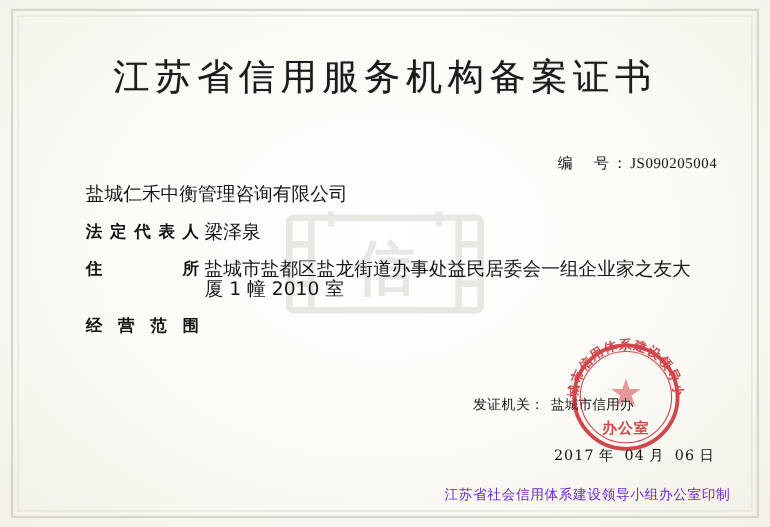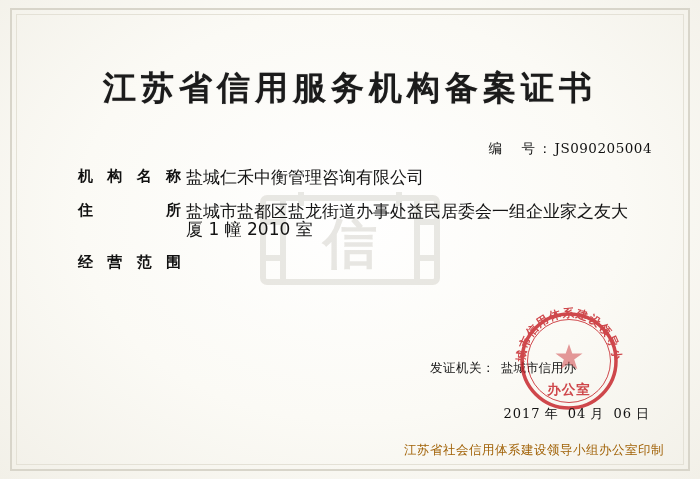--- a/index.html
+++ b/index.html
@@ -56,42 +56,42 @@
     opacity: 0.30;
     pointer-events: none;
   }
   .watermark svg { display:block; }
 
   
   .title {
     position: absolute;
     left: 0;
     right: 0;
-    top: 66px;
+    top: 48px;
     text-align: center;
     font-family: "DejaVu Serif", "Liberation Serif", serif;
-    font-weight: bold;
+    font-weight: normal;
     font-size: 33px;
     letter-spacing: 5px;
     color: #1b1b1b;
     text-shadow: 0 0 1px rgba(0,0,0,0.35);
   }
 
   
   .serial {
     position: absolute;
     right: 48px;
     top: 140px;
     font-size: 13.5px;
     color: #111;
     font-family: "DejaVu Serif", "Liberation Serif", serif;
     letter-spacing: 0.5px;
   }
   .serial .serial-label { letter-spacing: 3px; text-align: right; }
-  .serial .serial-value { letter-spacing: 0.5px; }
+  .serial .serial-value { letter-spacing: 0.5px; font-family: Liberation Serif, serif; }
 
   
   .fields {
     position: absolute;
     left: 78px;
     top: 166px;
     width: 560px;
   }
   .row {
     display: flex;
@@ -161,21 +161,21 @@
     letter-spacing: 1px;
   }
   .date span { margin: 0 2px; }
 
   
   .footer {
     position: absolute;
     right: 36px;
     bottom: 20px;
     font-size: 12.5px;
-    color: #a16207;
+    color: #6d28d9;
     font-family: "DejaVu Serif", "Liberation Serif", serif;
     letter-spacing: 0.5px;
   }
 </style>
 </head>
 <body>
 
 <div class="certificate">
 
   <div class="paper-bg"></div>
@@ -197,24 +197,27 @@
 
   <div class="title">江苏省信用服务机构备案证书</div>
 
   <div class="serial">
     <span class="serial-label">编　号：</span><span class="serial-value">JS090205004</span>
   </div>
 
   <div class="fields">
 
     <div class="row">
-      <div class="row-label">机构名称</div>
       <div class="row-value">盐城仁禾中衡管理咨询有限公司</div>
     </div>
 
+    <div class="row">
+      <div class="row-label">法定代表人</div>
+      <div class="row-value">梁泽泉</div>
+    </div>
 
 
     <div class="row">
       <div class="row-label">住所</div>
       <div class="row-value">盐城市盐都区盐龙街道办事处益民居委会一组企业家之友大厦 1 幢 2010 室</div>
     </div>
 
     <div class="row scope">
       <div class="row-label">经营范围</div>
     </div>

